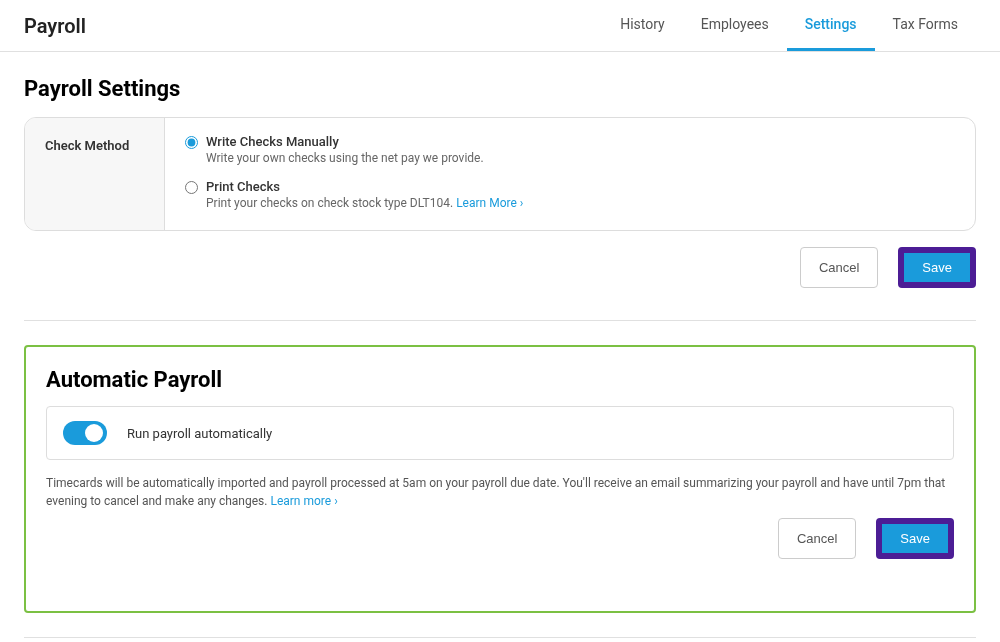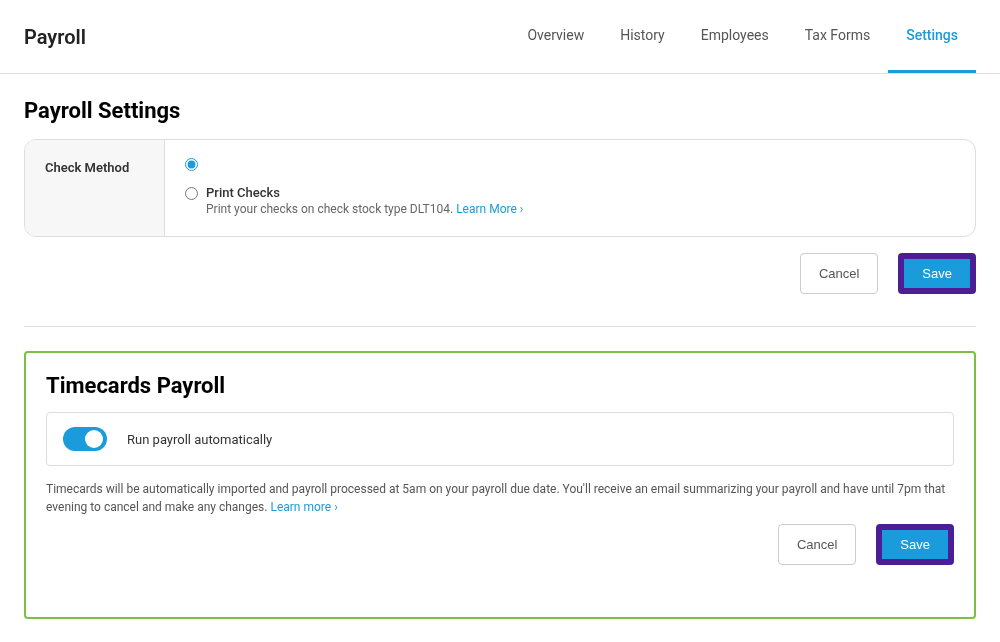--- a/index.html
+++ b/index.html
@@ -9,21 +9,21 @@
       color: #333;
       font-size: 14px;
     }
 
     
     .header {
       display: flex;
       align-items: center;
       padding: 0 24px;
       border-bottom: 1px solid #e0e0e0;
-      height: 74px;
+      height: 52px;
     }
     .header-title {
       font-size: 20px;
       font-weight: 600;
       color: #222;
       margin-right: auto;
     }
     .nav-tabs {
       display: flex;
       align-items: stretch;
@@ -210,39 +210,42 @@
       line-height: 1.5;
       margin-bottom: 8px;
     }
   </style>
 </head>
 <body>
 
 <div class="header">
   <h1 class="header-title">Payroll</h1>
   <nav class="nav-tabs">
-    <a class="nav-tab">Overview</a>
     <a class="nav-tab">History</a>
     <a class="nav-tab">Employees</a>
+    <a class="nav-tab active">Settings</a>
     <a class="nav-tab">Tax Forms</a>
-    <a class="nav-tab active">Settings</a>
   </nav>
 </div>
 
 <div class="main">
 
   <h2 class="section-title">Payroll Settings</h2>
 
   <div class="settings-card">
     <div class="settings-row">
       <div class="settings-label-col">Check Method</div>
       <div class="settings-content-col">
 
         <div class="radio-option">
           <input type="radio" name="check-method" checked="" style="">
+          <label class="radio-label">
+            <span class="radio-title">Write Checks Manually</span>
+            <span class="radio-desc">Write your own checks using the net pay we provide.</span>
+          </label>
         </div>
 
         <div class="radio-option">
           <input type="radio" name="check-method" style="">
           <label class="radio-label">
             <span class="radio-title">Print Checks</span>
             <span class="radio-desc">
               <span>Print your checks on check stock type DLT104. </span><a class="learn-more-link">Learn More <span>›</span></a>
             </span>
           </label>
@@ -253,21 +256,21 @@
   </div>
 
   <div class="button-row">
     <button class="btn">Cancel</button>
     <button class="btn btn-primary">Save</button>
   </div>
 
   <hr class="divider">
 
   <div class="auto-payroll-section">
-    <h2 class="section-title">Timecards Payroll</h2>
+    <h2 class="section-title">Automatic Payroll</h2>
 
     <div class="toggle-card">
       <label class="toggle-switch">
         <input type="checkbox" checked="" style="">
         <span class="toggle-slider"></span>
       </label>
       <span class="toggle-label">Run payroll automatically</span>
     </div>
 
     <p class="auto-desc">

